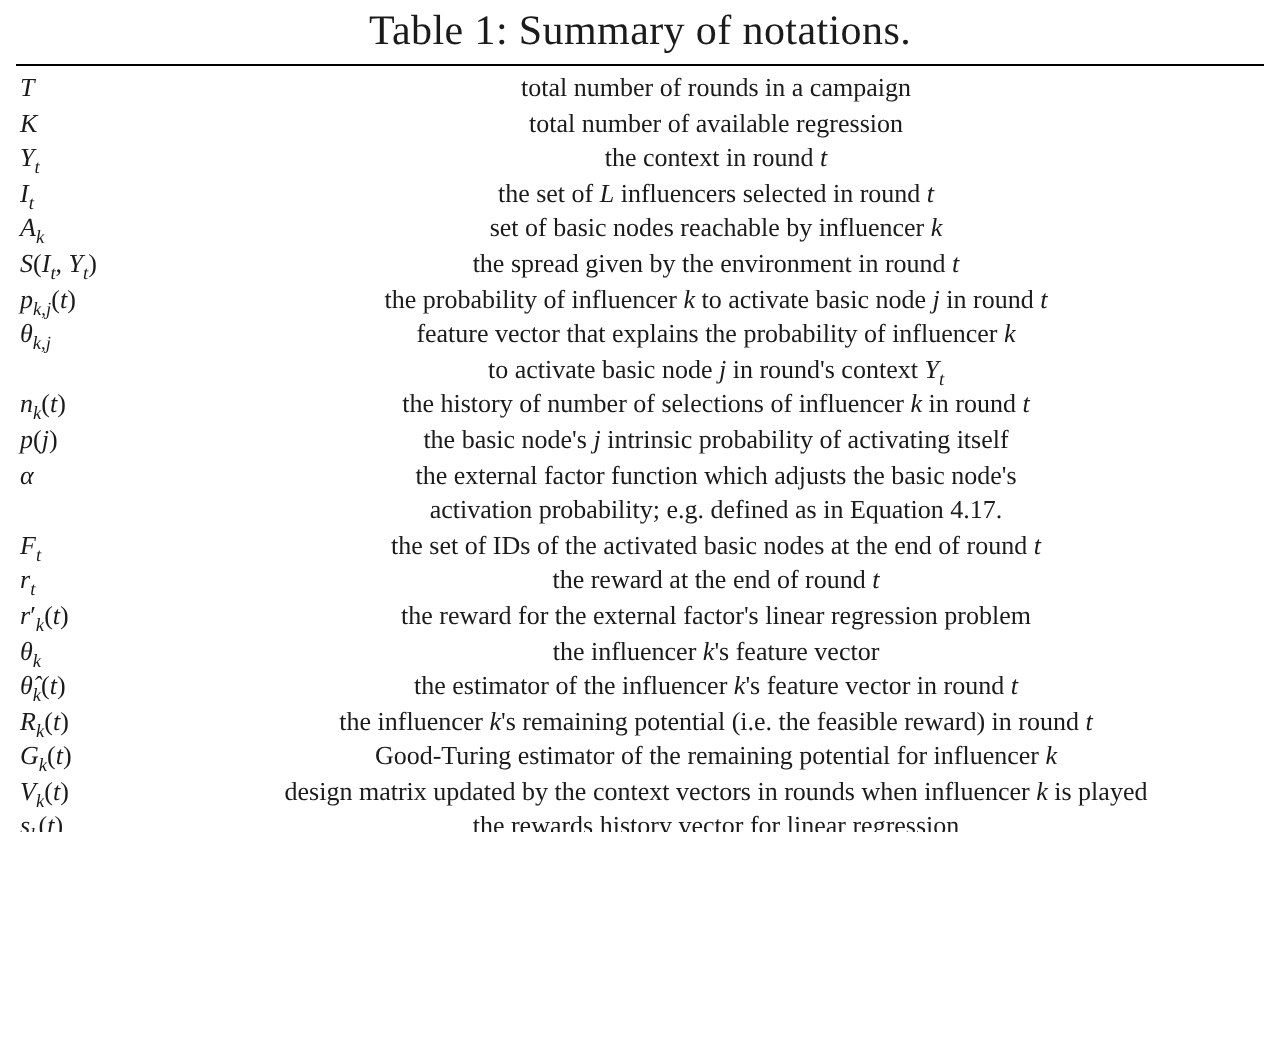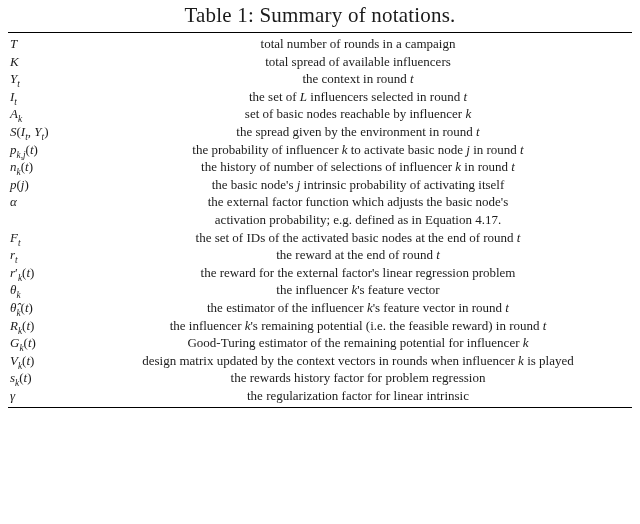--- a/index.html
+++ b/index.html
@@ -36,21 +36,21 @@
   <div class="tablewrap">
     <table>
       <tbody>
   <tr>
     <td class="sym"><i>T</i></td>
     <td class="desc">total number of rounds in a campaign</td>
   </tr>
 
   <tr>
     <td class="sym"><i>K</i></td>
-    <td class="desc">total spread of available influencers</td>
+    <td class="desc">total number of available regression</td>
   </tr>
 
   <tr>
     <td class="sym"><i>Y</i><sub><i>t</i></sub></td>
     <td class="desc">the context in round <i>t</i></td>
   </tr>
 
   <tr>
     <td class="sym"><i>I</i><sub><i>t</i></sub></td>
     <td class="desc">the set of <i>L</i> influencers selected in round <i>t</i></td>
@@ -64,20 +64,24 @@
   <tr>
     <td class="sym"><i>S</i>(<i>I</i><sub><i>t</i></sub>, <i>Y</i><sub><i>t</i></sub>)</td>
     <td class="desc">the spread given by the environment in round <i>t</i></td>
   </tr>
 
   <tr>
     <td class="sym"><i>p</i><sub><i>k</i>,<i>j</i></sub>(<i>t</i>)</td>
     <td class="desc">the probability of influencer <i>k</i> to activate basic node <i>j</i> in round <i>t</i></td>
   </tr>
 
+  <tr>
+    <td class="sym"><i>θ</i><sub><i>k</i>,<i>j</i></sub></td>
+    <td class="desc">feature vector that explains the probability of influencer <i>k</i><br>to activate basic node <i>j</i> in round's context <i>Y</i><sub><i>t</i></sub></td>
+  </tr>
 
   <tr>
     <td class="sym"><i>n</i><sub><i>k</i></sub>(<i>t</i>)</td>
     <td class="desc">the history of number of selections of influencer <i>k</i> in round <i>t</i></td>
   </tr>
 
   <tr>
     <td class="sym"><i>p</i>(<i>j</i>)</td>
     <td class="desc">the basic node's <i>j</i> intrinsic probability of activating itself</td>
   </tr>
@@ -125,21 +129,21 @@
     <td class="desc">Good-Turing estimator of the remaining potential for influencer <i>k</i></td>
   </tr>
 
   <tr>
     <td class="sym"><i>V</i><sub><i>k</i></sub>(<i>t</i>)</td>
     <td class="desc">design matrix updated by the context vectors in rounds when influencer <i>k</i> is played</td>
   </tr>
 
   <tr>
     <td class="sym"><i>s</i><sub><i>k</i></sub>(<i>t</i>)</td>
-    <td class="desc">the rewards history factor for problem regression</td>
+    <td class="desc">the rewards history vector for linear regression</td>
   </tr>
 
   <tr>
     <td class="sym"><i>γ</i></td>
     <td class="desc">the regularization factor for linear intrinsic</td>
   </tr>
 
 </tbody>
     </table>
   </div>

